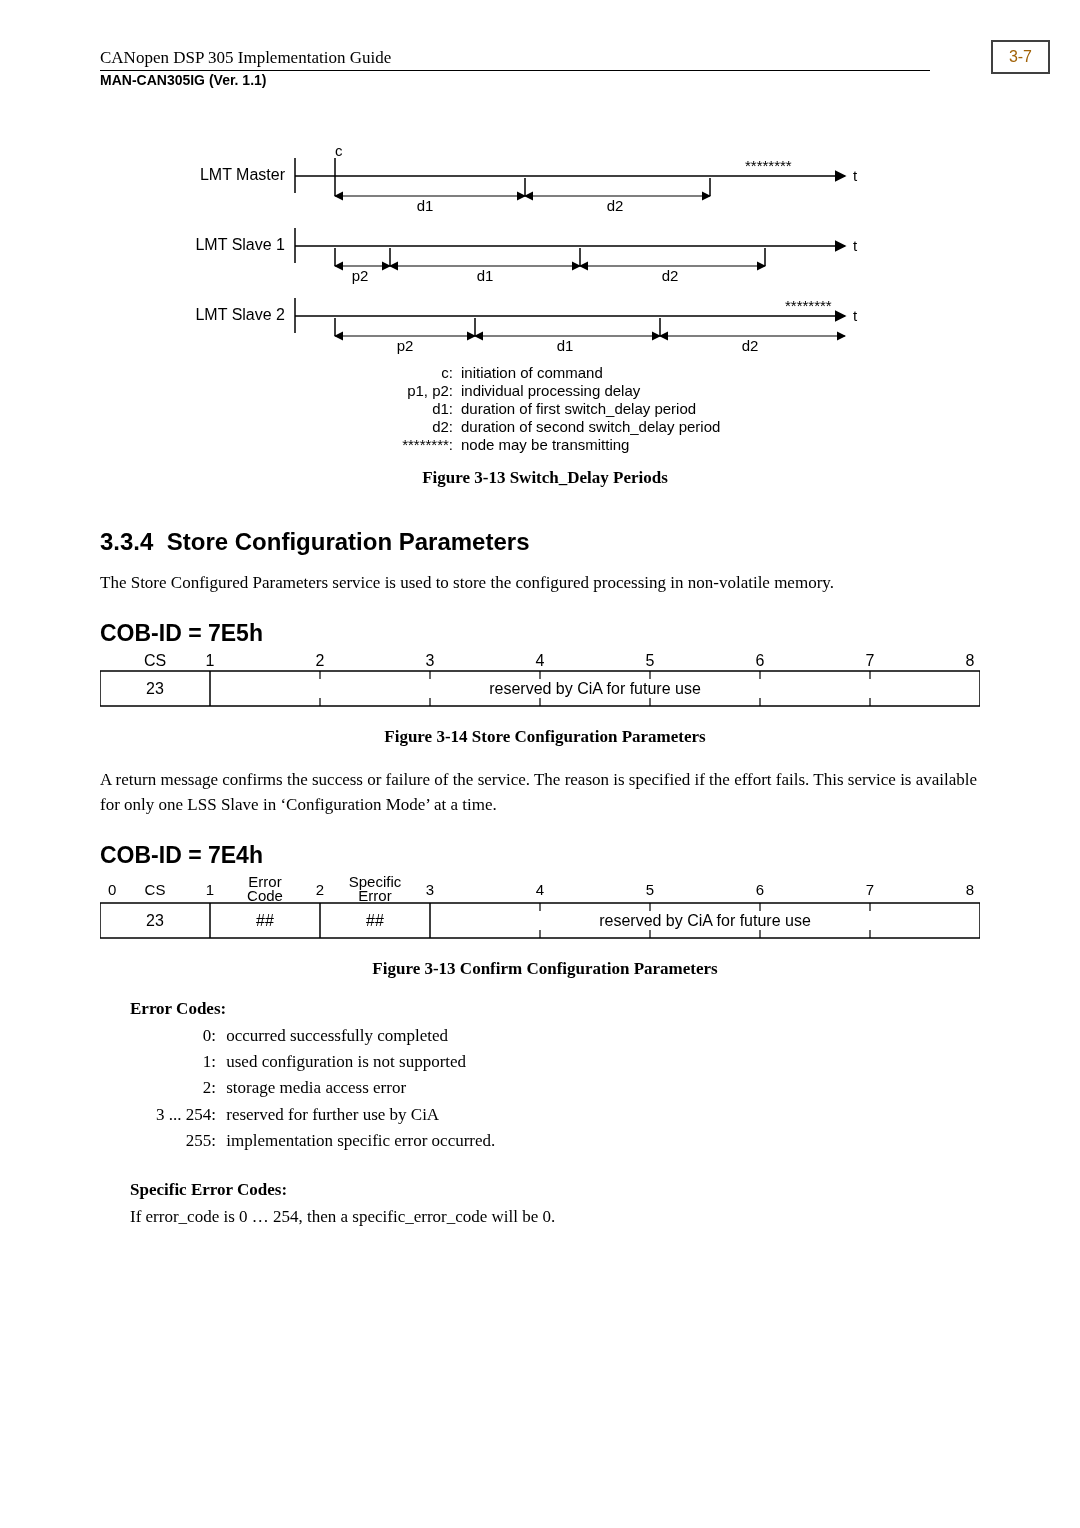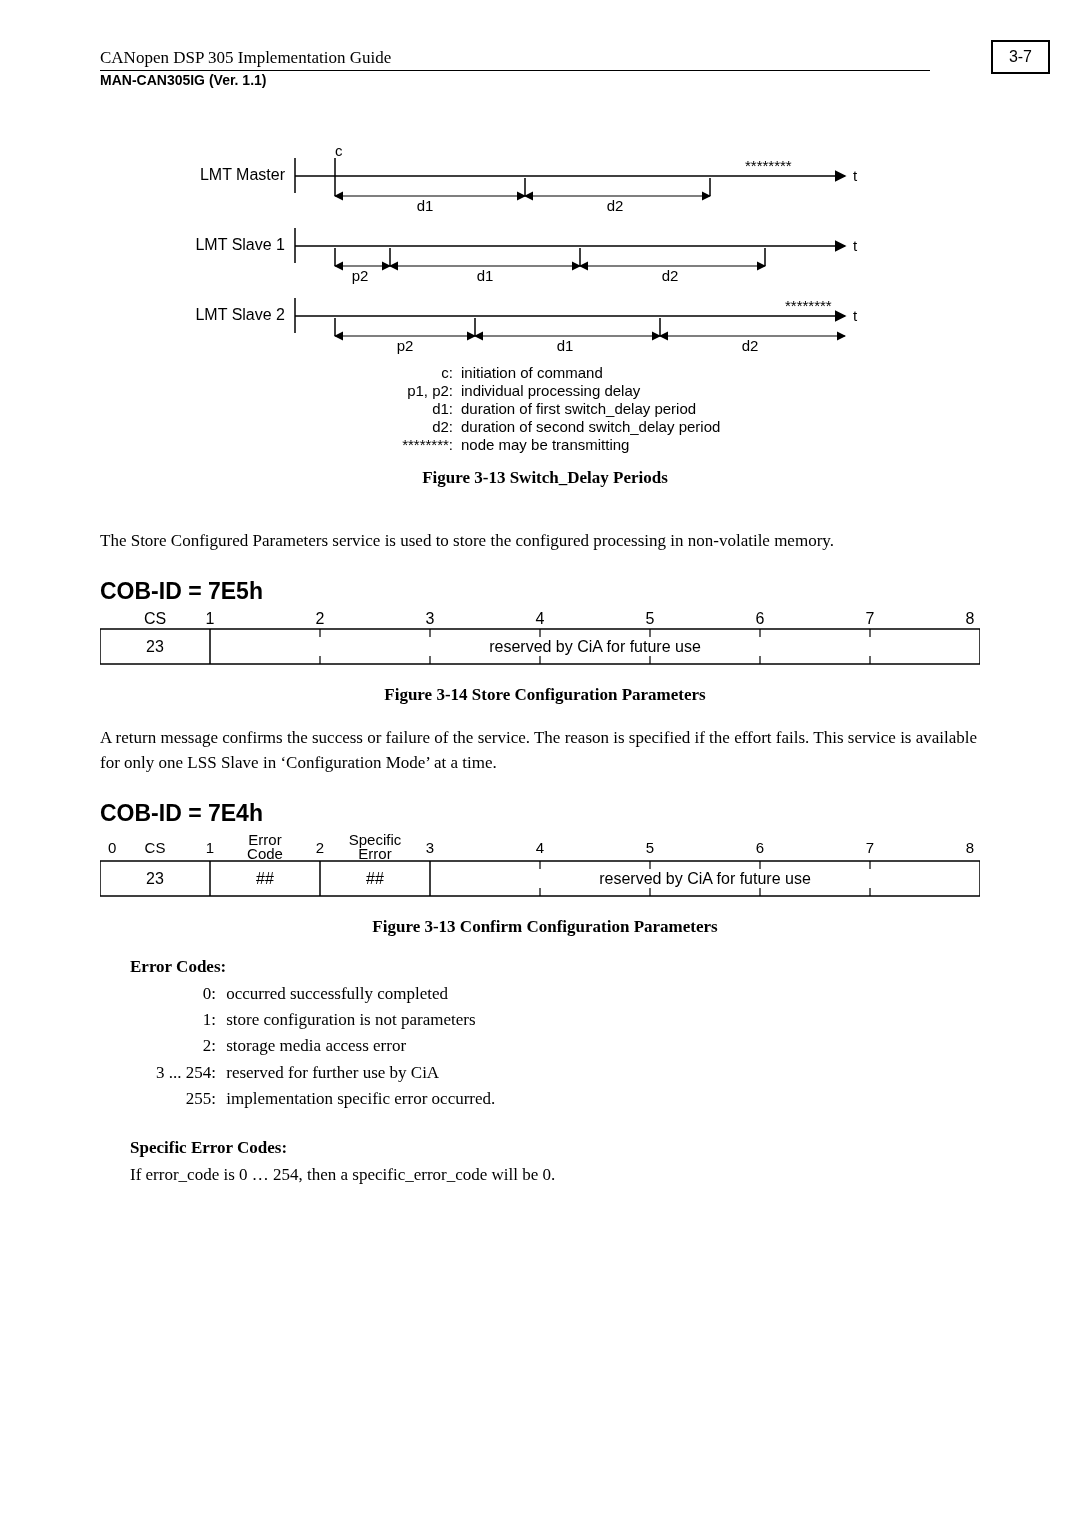--- a/index.html
+++ b/index.html
@@ -27,25 +27,25 @@
     font-size: 14px;
     font-style: normal;
     font-weight: bold;
     letter-spacing: 0px;
     margin-right: 60px;
   }
   .page-number-box {
     position: absolute;
     top: 40px;
     right: 30px;
-    border: 2px solid #000000;
+    border: 2px solid #404040;
     padding: 6px 16px;
     font-family: Arial, sans-serif;
     font-size: 16px;
-    color: #000000;
+    color: #a16207;
   }
   .diagram {
     margin: 50px auto 10px auto;
     display: block;
   }
   .figcap {
     text-align: center;
     font-weight: bold;
     font-size: 17px;
     margin: 8px 0 40px 0;
@@ -163,20 +163,23 @@
       <text x="268" y="276" text-anchor="end">d1:</text>
       <text x="276" y="276">duration of first switch_delay period</text>
       <text x="268" y="294" text-anchor="end">d2:</text>
       <text x="276" y="294">duration of second switch_delay period</text>
       <text x="268" y="312" text-anchor="end">********:</text>
       <text x="276" y="312">node may be transmitting</text>
     </g>
   </svg>
   <div class="figcap">Figure 3-13  Switch_Delay Periods</div>
 
+  <h2 class="section">
+    <span>3.3.4</span>&nbsp;&nbsp;<span>Store Configuration Parameters</span>
+  </h2>
   <p class="body">The Store Configured Parameters service is used to store the configured processing in non-volatile memory.</p>
 
   <div class="cobid">COB-ID = 7E5h</div>
 
   
   <svg class="frame-table" width="880" height="58" viewBox="0 0 880 58">
     <g font-family="Arial" font-size="16">
       <text x="55" y="15" text-anchor="middle">CS</text>
       <text x="110" y="15" text-anchor="middle">1</text>
       <text x="220" y="15" text-anchor="middle">2</text>
@@ -249,21 +252,21 @@
     <text x="165" y="53" font-family="Arial" font-size="16" text-anchor="middle">##</text>
     <text x="275" y="53" font-family="Arial" font-size="16" text-anchor="middle">##</text>
     <text x="605" y="53" font-family="Arial" font-size="16" text-anchor="middle">reserved by CiA for future use</text>
   </svg>
   <div class="figcap" style="margin-bottom:20px">Figure 3-13  Confirm Configuration Parameters</div>
 
   <div class="errcodes">
     <div class="errhead">Error Codes:</div>
     <div class="errlist">
       <div><span class="num">0:</span> <span>occurred successfully completed</span></div>
-      <div><span class="num">1:</span> <span>store configuration is not parameters</span></div>
+      <div><span class="num">1:</span> <span>used configuration is not supported</span></div>
       <div><span class="num">2:</span> <span>storage media access error</span></div>
       <div><span class="num">3 ... 254:</span> <span>reserved for further use by CiA</span></div>
       <div><span class="num">255:</span> <span>implementation specific error occurred.</span></div>
     </div>
 
     <div class="errhead" style="margin-top:26px">Specific Error Codes:</div>
     <div class="errlist">If error_code is 0 … 254, then a specific_error_code will be 0.</div>
   </div>
 </div>
 

